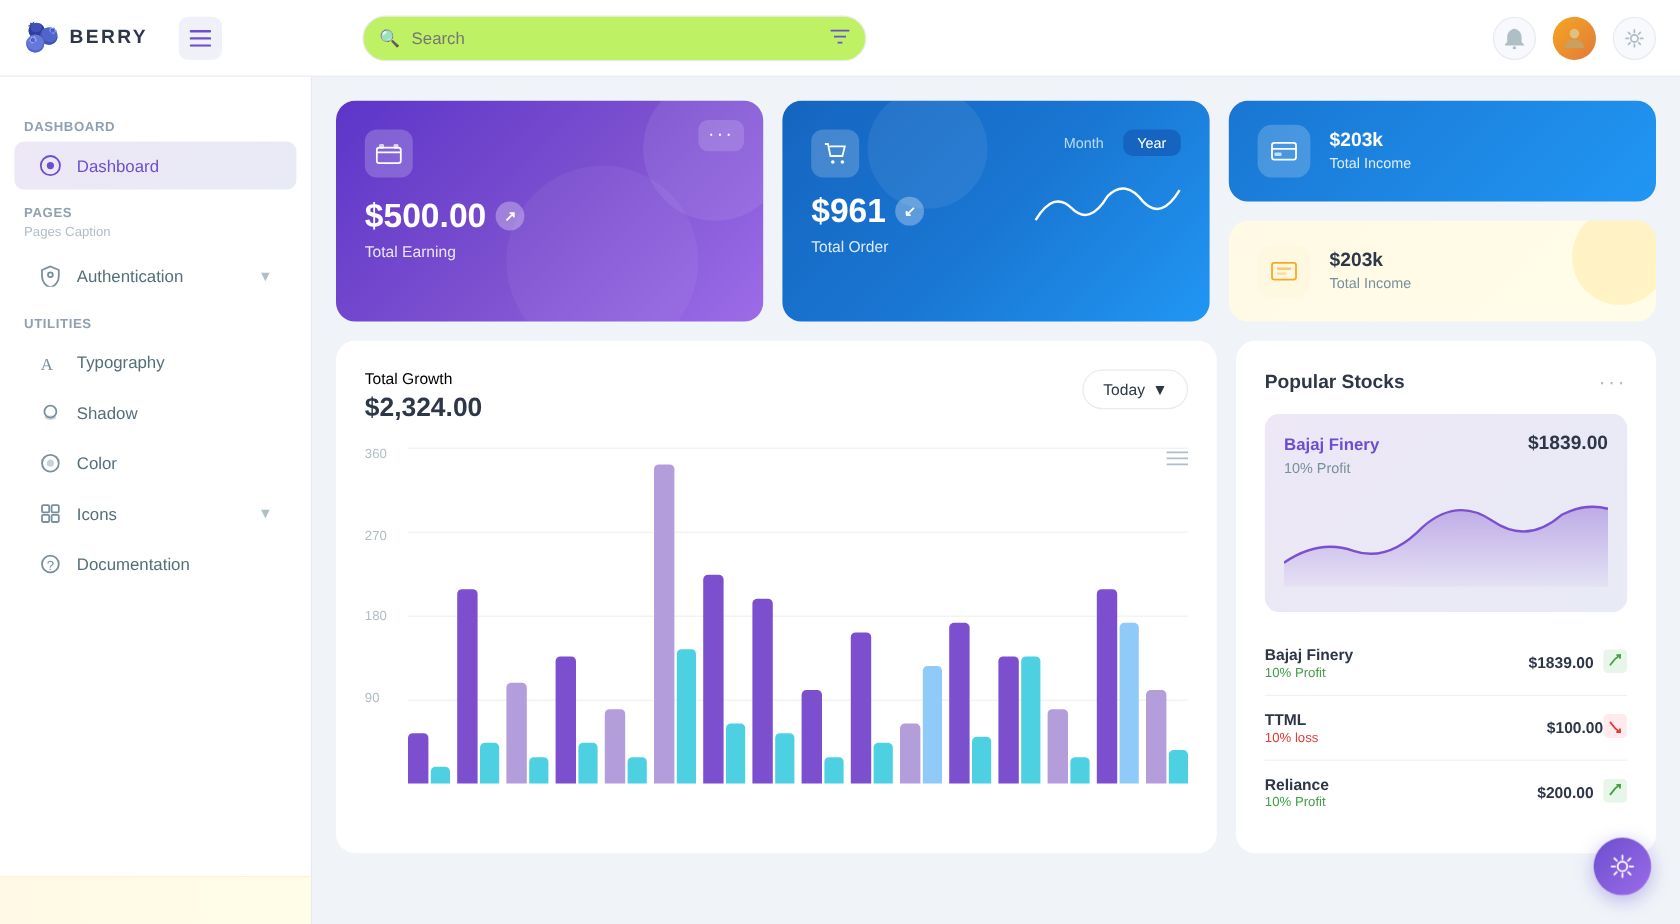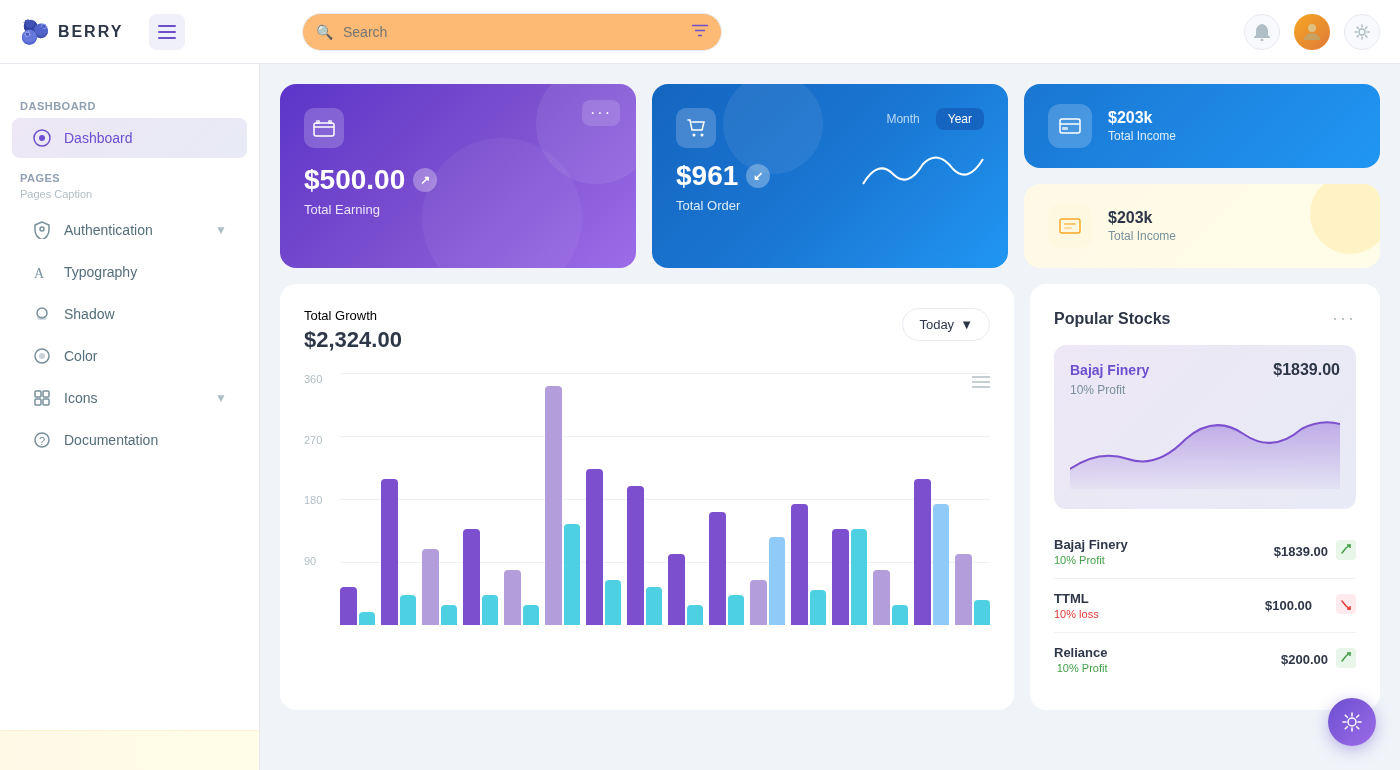--- a/index.html
+++ b/index.html
@@ -107,21 +107,21 @@
       position: relative;
       margin-left: 10px;
     }
     .search-bar input {
       width: 100%;
       padding: 10px 44px 10px 40px;
       border: 1.5px solid #e8eaf0;
       border-radius: 24px;
       font-size: 14px;
       color: #546e7a;
-      background: #fdba74;
+      background: #bef264;
       outline: none;
     }
     .search-icon-wrap {
       position: absolute;
       left: 14px; top: 50%;
       transform: translateY(-50%);
       color: #b0bec5;
       font-size: 14px;
     }
     .filter-icon-wrap {
@@ -358,21 +358,21 @@
       border: 1.5px solid #e8eaf0;
       border-radius: 24px;
       font-size: 13px;
       font-weight: 500;
       color: #2d3748;
       cursor: pointer;
       background: #fff;
     }
     .chart-area {
       position: relative;
-      height: 252px;
+      height: 280px;
     }
     .chart-y-labels {
       position: absolute;
       left: 0;
       top: 0;
       bottom: 0;
       display: flex;
       flex-direction: column;
       justify-content: space-between;
       font-size: 11px;
@@ -445,21 +445,21 @@
     .featured-stock-profit { font-size: 12px; color: #78909c; margin-bottom: 12px; }
     .stock-sparkline { width: 100%; }
 
     .stock-row {
       display: flex;
       justify-content: space-between;
       align-items: center;
       padding: 12px 0;
       border-bottom: 1px solid #f0f0f5;
     }
-    .stock-row:last-child { border-bottom: none; text-align: right; }
+    .stock-row:last-child { border-bottom: none; }
     .stock-row-name { font-size: 13px; font-weight: 600; color: #2d3748; }
     .stock-row-profit-up { font-size: 11px; color: #43a047; margin-top: 2px; }
     .stock-row-profit-down { font-size: 11px; color: #e53935; margin-top: 2px; }
     .stock-row-val { font-size: 13px; font-weight: 600; color: #2d3748; }
     .trend-up { color: #43a047; font-size: 14px; }
     .trend-down { color: #e53935; font-size: 14px; }
 
     .fab-btn {
       position: fixed;
       bottom: 24px;
@@ -545,20 +545,21 @@
       <span class="item-icon">
         <svg width="16" height="18" viewBox="0 0 16 18" fill="none">
             <path d="M8 1L1 4v5c0 4.4 2.9 8.5 7 9.5 4.1-1 7-5.1 7-9.5V4L8 1z" stroke="#78909c" stroke-width="1.5"></path>
             <circle cx="8" cy="8" r="2" stroke="#78909c" stroke-width="1.5"></circle>
           </svg>
       </span>
       <span>Authentication</span>
       <span class="chevron">▼</span>
     </div>
 
+    <div class="sidebar-section-label">Utilities</div>
 
     <div class="sidebar-item">
       <span class="item-icon">
         <svg width="18" height="18" viewBox="0 0 18 18" fill="none">
             <text x="1" y="15" font-size="14" fill="#78909c" font-family="serif">A</text>
           </svg>
       </span>
       <span>Typography</span>
     </div>
 
@@ -840,21 +841,21 @@
                 </svg>
             </span>
           </div>
         </div>
 
         <div class="stock-row">
           <div>
             <div class="stock-row-name">TTML</div>
             <div class="stock-row-profit-down">10% loss</div>
           </div>
-          <div style="display:flex;align-items:center;gap:24px;">
+          <div style="display:flex;align-items:center;gap:0;">
             <span class="stock-row-val">$100.00</span>
             <span class="trend-down">
               <svg width="20" height="20" viewBox="0 0 20 20">
                   <rect width="20" height="20" rx="4" fill="#ffebee"></rect>
                   <path d="M6 7l4 5 4 3" stroke="#e53935" stroke-width="1.5" fill="none" stroke-linecap="round"></path>
                   <polyline points="11,15 14,15 14,12" fill="none" stroke="#e53935" stroke-width="1.5"></polyline>
                 </svg>
             </span>
           </div>
         </div>

